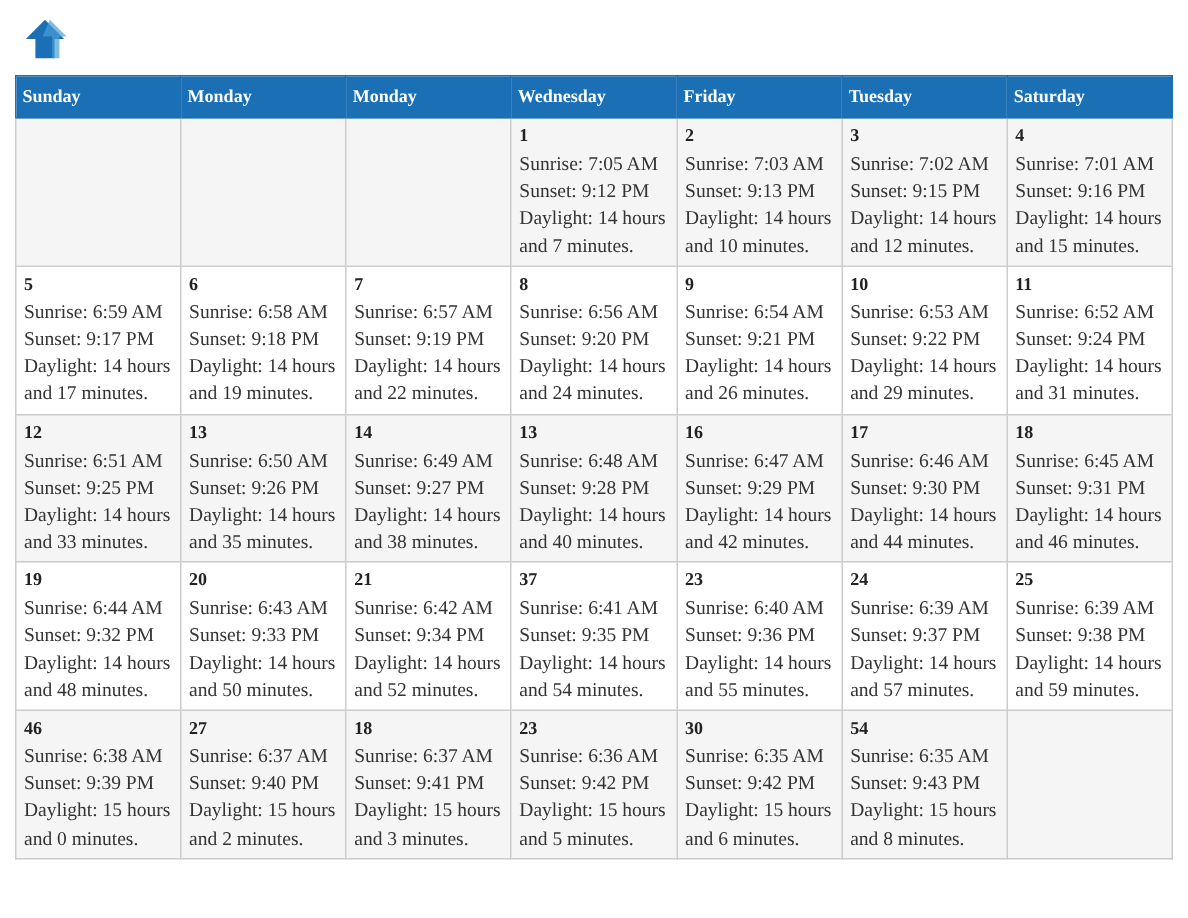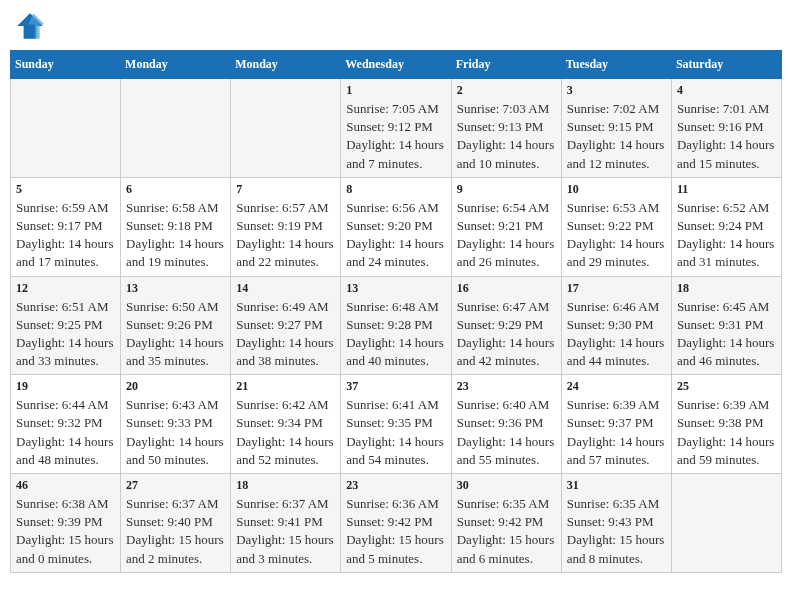--- a/index.html
+++ b/index.html
@@ -251,19 +251,19 @@
         </td>
         <td>
           <div class="day-number">23</div>
           <div class="cell-content">Sunrise: 6:36 AM<br>Sunset: 9:42 PM<br>Daylight: 15 hours<br>and 5 minutes.</div>
         </td>
         <td>
           <div class="day-number">30</div>
           <div class="cell-content">Sunrise: 6:35 AM<br>Sunset: 9:42 PM<br>Daylight: 15 hours<br>and 6 minutes.</div>
         </td>
         <td>
-          <div class="day-number">31</div>
+          <div class="day-number">54</div>
           <div class="cell-content">Sunrise: 6:35 AM<br>Sunset: 9:43 PM<br>Daylight: 15 hours<br>and 8 minutes.</div>
         </td>
         <td class="empty-cell"></td>
       </tr>
     </tbody>
 </table>
 
 </body></html>

